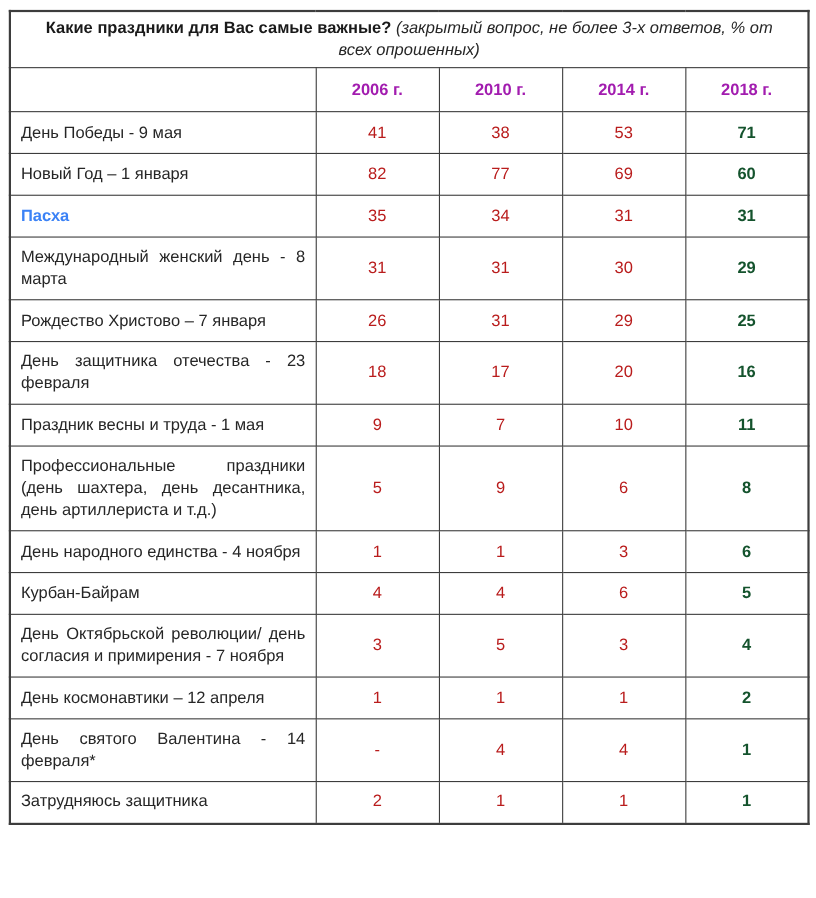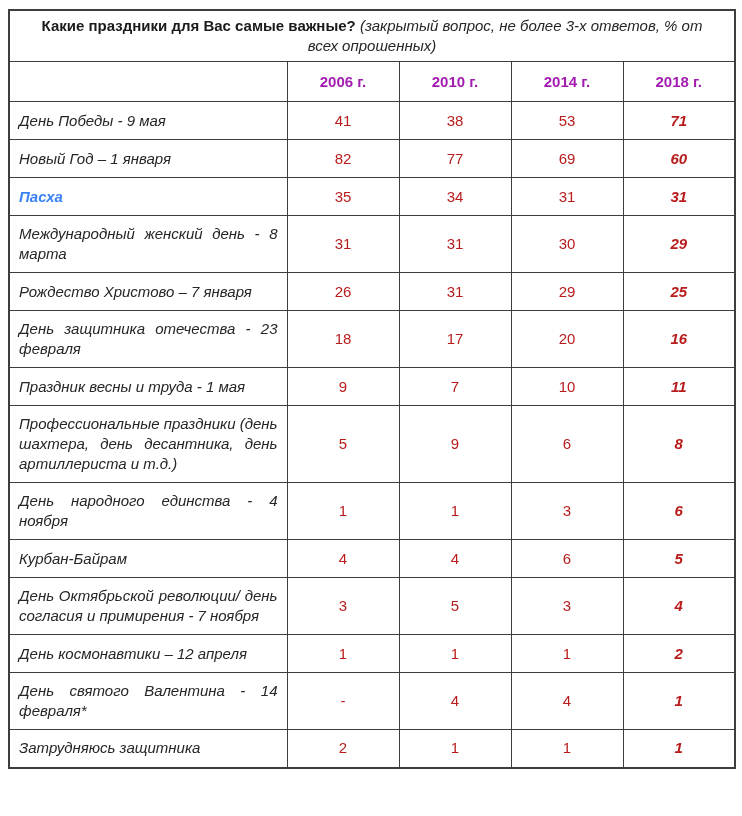--- a/index.html
+++ b/index.html
@@ -34,35 +34,34 @@
   .title-q { font-weight: bold; color: #1a1a1a; margin-top: 8px; }
   .title-note { font-style: italic; font-weight: normal; color: #262626; }
   th.year-head {
     height: 40px;
     font-weight: bold;
     text-align: center;
     color: #a21caf;
     padding: 4px;
   }
   td.label-cell {
-    font-style: italic;
     text-align: justify;
     padding: 8px 9px;
     height: 38px;
     color: #262626;
     margin-left: 46px;
   }
   td.label-cell.bold-label { font-weight: bold; color: #3b82f6; }
   td.value-cell {
     text-align: center;
     padding: 4px;
     height: 38px;
     color: #b91c1c;
   }
-  td.value-cell.last { font-weight: bold; color: #b91c1c; font-style: italic; }
+  td.value-cell.last { font-weight: bold; color: #14532d; }
 </style>
 </head>
 <body>
 
 <div class="page">
   <table class="survey">
     <colgroup>
       <col class="c-label">
         <col class="c-year">
         <col class="c-year">

